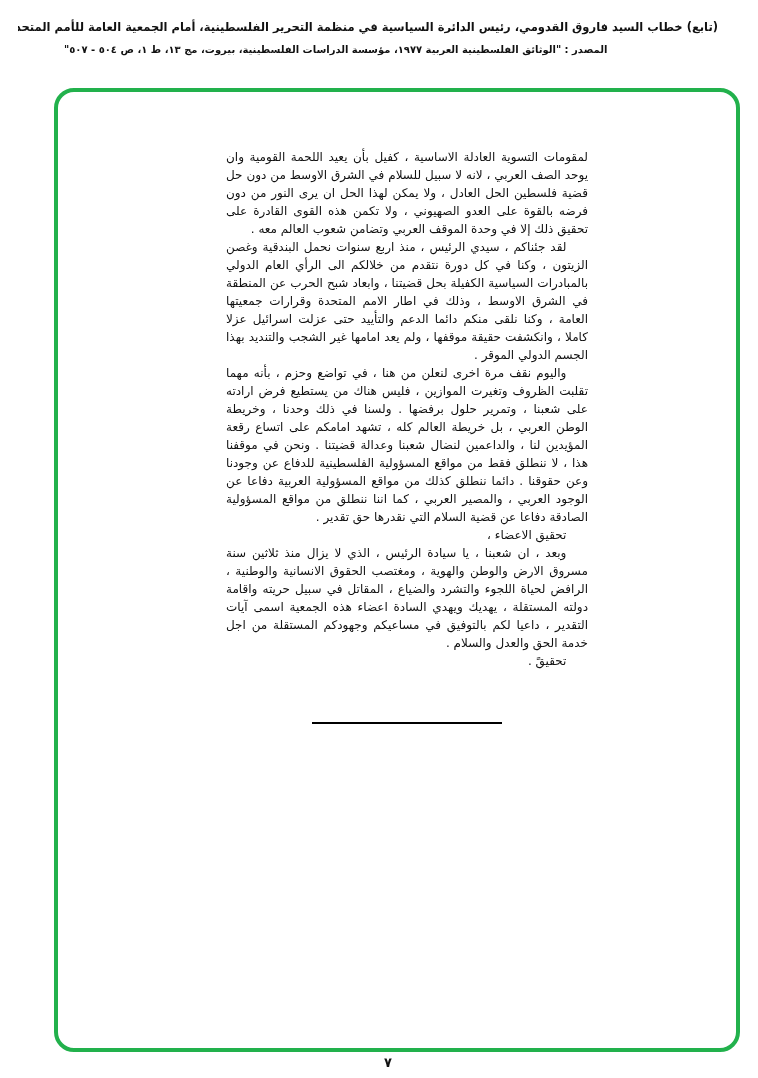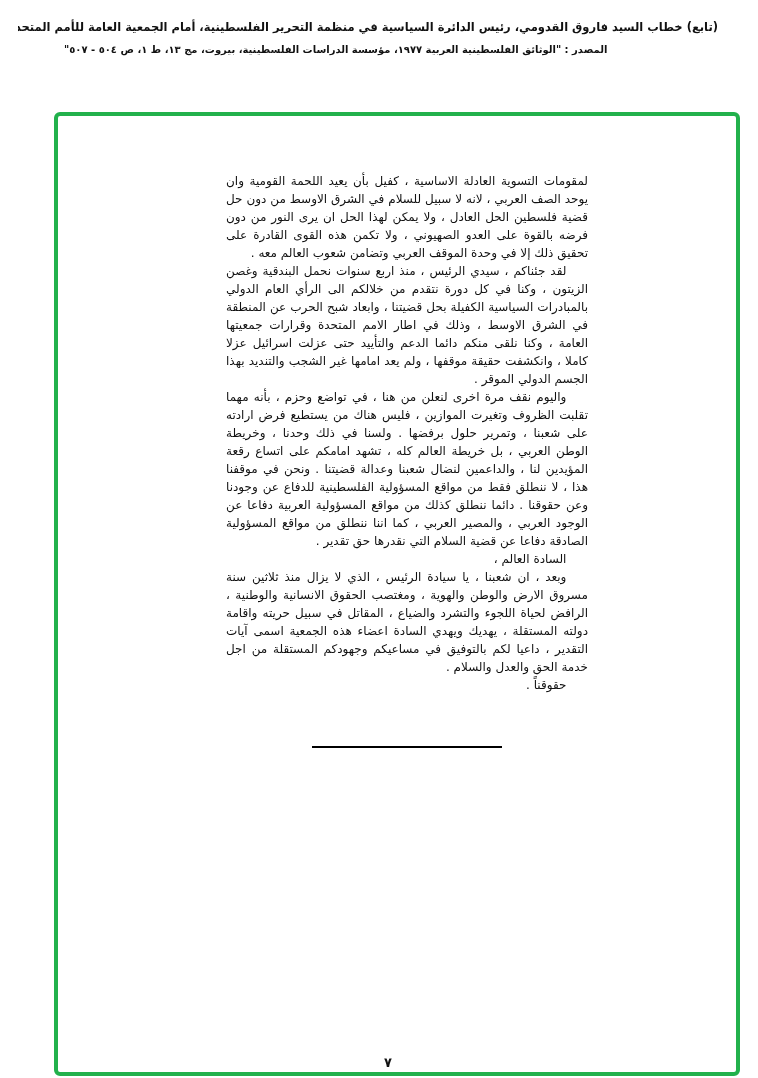--- a/index.html
+++ b/index.html
@@ -41,23 +41,22 @@
     white-space: nowrap;
   }
   
   .frame {
     position: absolute;
     top: 88px;
     left: 36px;
     width: 686px;
     height: 964px;
     border: 4px solid #a21caf;
-    border-radius: 6px;
+    border-radius: 20px;
     box-sizing: border-box;
-    margin-top: 24px;
   }
   
   .text-col {
     position: absolute;
     top: 56px;
     right: 148px;
     width: 362px;
     direction: rtl;
     text-align: justify;
     font-size: 12px;
@@ -98,23 +97,23 @@
   <header class="doc-header">
     <div class="doc-title">(تابع) خطاب السيد فاروق القدومي، رئيس الدائرة السياسية في منظمة التحرير الفلسطينية، أمام الجمعية العامة للأمم المتحدة</div>
     <div class="doc-source">المصدر : "الوثائق الفلسطينية العربية ١٩٧٧، مؤسسة الدراسات الفلسطينية، بيروت، مج ١٣، ط ١، ص ٥٠٤ - ٥٠٧"</div>
   </header>
 
   <div class="frame" style="border-color: rgb(34, 177, 76);">
     <div class="text-col">
       <p class="para first">لمقومات التسوية العادلة الاساسية ، كفيل بأن يعيد اللحمة القومية وان يوحد الصف العربي ، لانه لا سبيل للسلام في الشرق الاوسط من دون حل قضية فلسطين الحل العادل ، ولا يمكن لهذا الحل ان يرى النور من دون فرضه بالقوة على العدو الصهيوني ، ولا تكمن هذه القوى القادرة على تحقيق ذلك إلا في وحدة الموقف العربي وتضامن شعوب العالم معه .</p>
       <p class="para">لقد جئناكم ، سيدي الرئيس ، منذ اربع سنوات نحمل البندقية وغصن الزيتون ، وكنا في كل دورة نتقدم من خلالكم الى الرأي العام الدولي بالمبادرات السياسية الكفيلة بحل قضيتنا ، وابعاد شبح الحرب عن المنطقة في الشرق الاوسط ، وذلك في اطار الامم المتحدة وقرارات جمعيتها العامة ، وكنا نلقى منكم دائما الدعم والتأييد حتى عزلت اسرائيل عزلا كاملا ، وانكشفت حقيقة موقفها ، ولم يعد امامها غير الشجب والتنديد بهذا الجسم الدولي الموقر .</p>
       <p class="para">واليوم نقف مرة اخرى لنعلن من هنا ، في تواضع وحزم ، بأنه مهما تقلبت الظروف وتغيرت الموازين ، فليس هناك من يستطيع فرض ارادته على شعبنا ، وتمرير حلول برفضها . ولسنا في ذلك وحدنا ، وخريطة الوطن العربي ، بل خريطة العالم كله ، تشهد امامكم على اتساع رقعة المؤيدين لنا ، والداعمين لنضال شعبنا وعدالة قضيتنا . ونحن في موقفنا هذا ، لا ننطلق فقط من مواقع المسؤولية الفلسطينية للدفاع عن وجودنا وعن حقوقنا . دائما ننطلق كذلك من مواقع المسؤولية العربية دفاعا عن الوجود العربي ، والمصير العربي ، كما اننا ننطلق من مواقع المسؤولية الصادقة دفاعا عن قضية السلام التي نقدرها حق تقدير .</p>
-      <p class="para salutation">السادة العالم ،</p>
+      <p class="para salutation">تحقيق الاعضاء ،</p>
       <p class="para">وبعد ، ان شعبنا ، يا سيادة الرئيس ، الذي لا يزال منذ ثلاثين سنة مسروق الارض والوطن والهوية ، ومغتصب الحقوق الانسانية والوطنية ، الرافض لحياة اللجوء والتشرد والضياع ، المقاتل في سبيل حريته واقامة دولته المستقلة ، يهديك ويهدي السادة اعضاء هذه الجمعية اسمى آيات التقدير ، داعيا لكم بالتوفيق في مساعيكم وجهودكم المستقلة من اجل خدمة الحق والعدل والسلام .</p>
-      <p class="para salutation">حقوقناً .</p>
+      <p class="para salutation">تحقيقً .</p>
       <div class="divider"></div>
     </div>
   </div>
 
   <footer>
     <div class="page-number">٧</div>
   </footer>
 
 </div>
 

